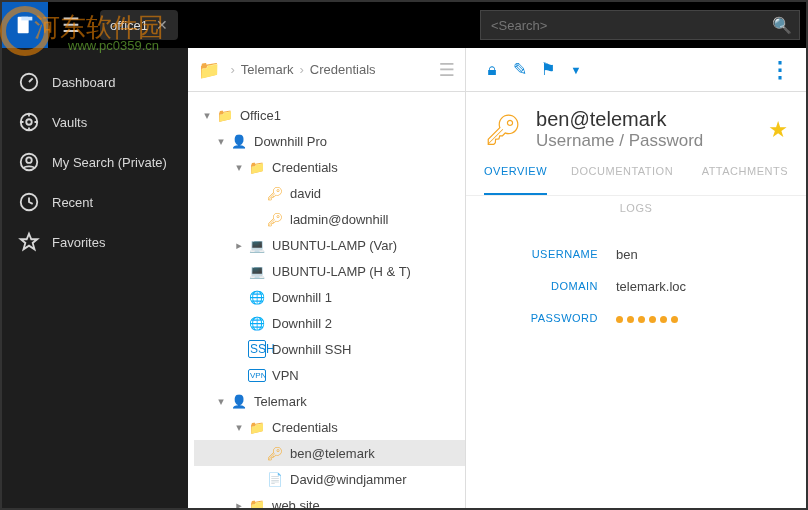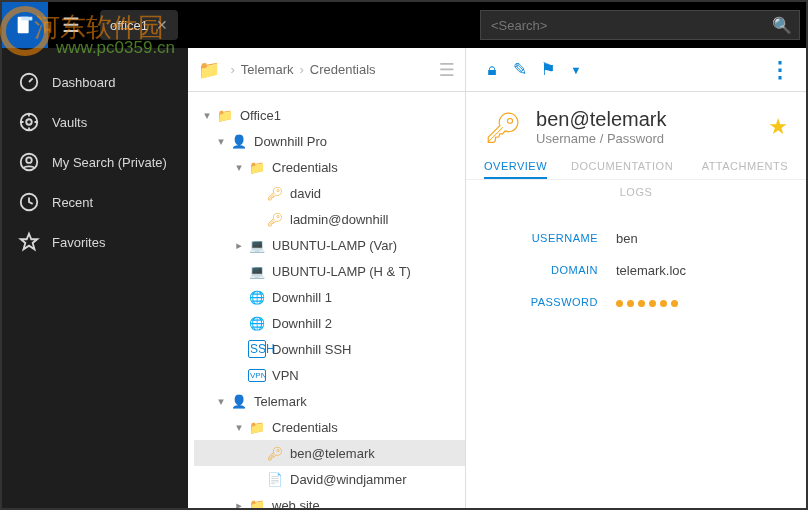--- a/index.html
+++ b/index.html
@@ -38,33 +38,33 @@
 .ic-doc   { color:#f5a623; }
 .sel { background:#e8e8e8; }
 .d0{padding-left:6px}.d1{padding-left:20px}.d2{padding-left:38px}.d3{padding-left:56px}
 .right { flex:1; display:flex; flex-direction:column; }
 .toolbar { height:44px; border-bottom:1px solid #ddd; display:flex; align-items:center; padding:0 12px; }
 .toolbar .tool { width:28px; text-align:center; font-size:17px; cursor:pointer; }
 .toolbar .lock{color:#0a84d6}.toolbar .pen{color:#0a84d6}.toolbar .flag{color:#0a84d6}.toolbar .menu{color:#0a84d6;margin-left:auto;font-size:22px;font-weight:bold;}
 .header { display:flex; align-items:center; padding:16px 18px 6px; }
 .header .keyic { color:#f5a623; font-size:30px; margin-right:14px; }
 .header .title { font-size:20px; color:#333; }
-.header .sub { font-size:13px; color:#888; }
+.header .sub { font-size:17px; color:#888; }
 .header .star { margin-left:auto; color:#f5c518; font-size:22px; }
 .tabs { display:flex; padding:8px 18px 0; border-bottom:1px solid #eee; font-size:11px; letter-spacing:0.5px; }
-.tabs .tb { margin-right:24px; padding-bottom:5px; color:#bbb; cursor:pointer; }
+.tabs .tb { margin-right:24px; padding-bottom:16px; color:#bbb; cursor:pointer; }
 .tabs .tb.active { color:#0a84d6; border-bottom:2px solid #0a84d6; }
 .tabs2 { text-align:center; padding:6px 0 10px; color:#bbb; font-size:11px; letter-spacing:0.5px; }
 .details { padding:14px 0; }
 .row { display:flex; align-items:center; height:32px; }
 .row .k { width:150px; text-align:right; color:#0a84d6; font-size:11px; letter-spacing:0.5px; padding-right:18px; }
 .row .v { color:#444; font-size:13px; }
 .dots span{display:inline-block;width:7px;height:7px;border-radius:50%;background:#f5a623;margin-right:4px;}
 .watermark{position:absolute;top:10px;left:34px;color:rgba(255,140,0,.55);font-size:26px;font-weight:normal;pointer-events:none;font-family:"SimHei","Microsoft YaHei",sans-serif;}
-.watermark2{position:absolute;top:38px;left:56px;color:rgba(120,200,60,.6);font-size:17px;pointer-events:none;}
+.watermark2{position:absolute;top:38px;left:68px;color:rgba(120,200,60,.6);font-size:13px;pointer-events:none;}
 .wm-circle{position:absolute;top:6px;left:0;width:50px;height:50px;border:6px solid rgba(255,140,0,.55);border-radius:50%;pointer-events:none;}
 .list-ic{margin-left:auto;color:#bbb;font-size:18px;}
 </style>
 </head>
 <body>
 <div class="app">
 
 <div class="topbar">
   <div class="logo-box">
     <svg viewBox="0 0 24 24" width="22" height="22" fill="#fff">

